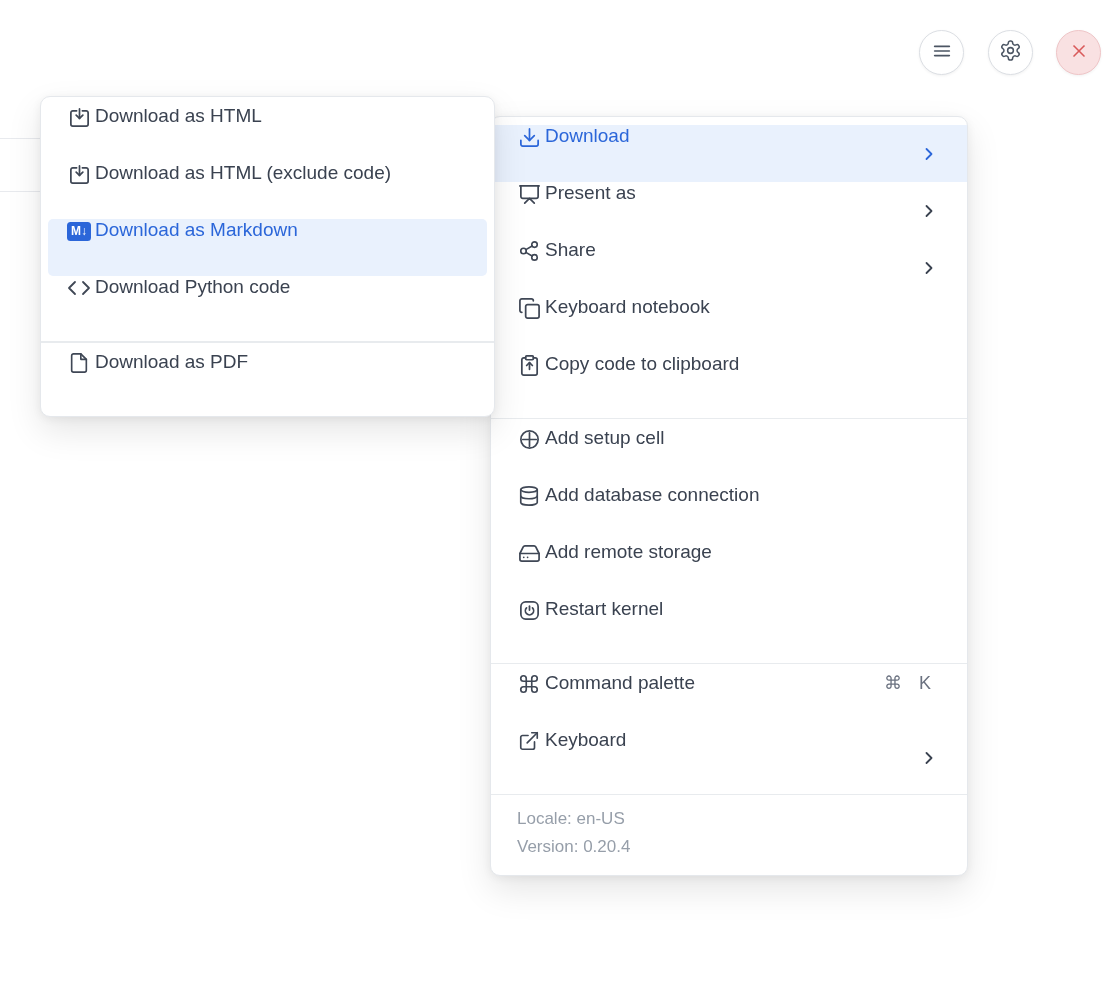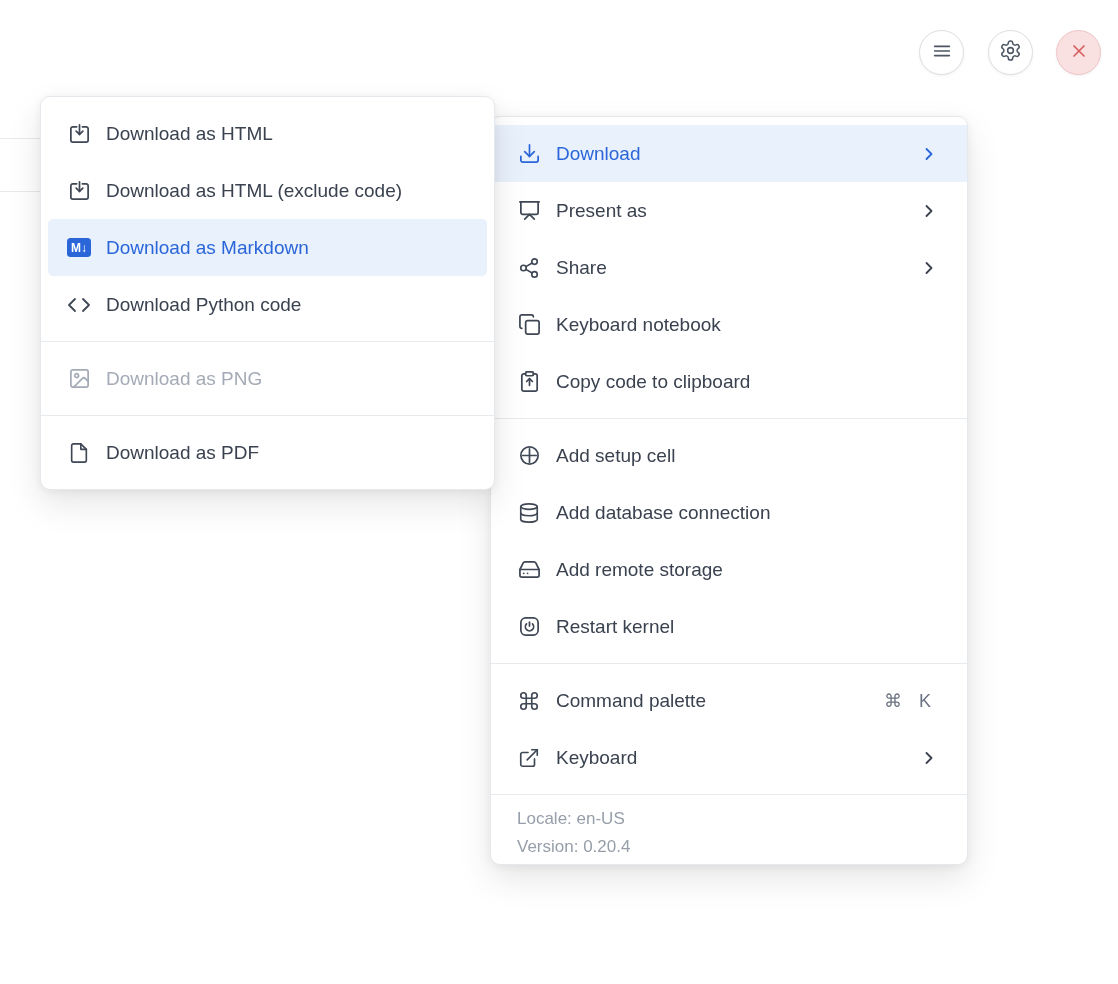--- a/index.html
+++ b/index.html
@@ -19,41 +19,41 @@
 
   
   .menu-panel { position:absolute; background:#fff; border:1px solid #e5e8ec; border-radius:10px;
     box-shadow:0 14px 34px rgba(0,0,0,.10), 0 2px 10px rgba(0,0,0,.06); overflow:hidden; box-sizing:border-box; }
   .main-menu { left:490px; top:88px; width:478px; z-index:5;margin-top:28px; }
   .sub-menu  { left:40px;  top:96px; width:455px; z-index:10; }
 
   .menu-section { padding:8px 0; }
   .separator { height:1px; background:#e8ebee; }
 
-  .menu-item { display:flex; align-items:center; height:57px; padding:0 30px 0 26px;
-    font-size:19px; color:#3a4250; gap:15px; cursor:pointer; }
+  .menu-item { display:flex; height:57px; padding:0 30px 0 26px;
+    font-size:19px; color:#3a4250; gap:4px; cursor:pointer; }
   .mi-icon { width:24px; height:24px; flex:0 0 24px; display:flex; align-items:center; justify-content:center; color:#3f4755; }
   .mi-label { white-space:nowrap; }
   .mi-end { margin-left:auto; display:flex; align-items:center; color:#3a4250; }
   .shortcut { margin-left:auto; font-size:18px; color:#6b7280; letter-spacing:6px; white-space:nowrap; }
 
   .highlight { background:#e9f1fd; color:#2b66d9; }
   .highlight .mi-icon, .highlight .mi-end { color:#2b66d9; }
 
   .sub-highlight { background:#e9f1fd; color:#2b66d9; margin:0 7px; border-radius:5px;
     padding:0 15px 0 19px; }
   .sub-highlight .mi-icon { color:#2b66d9; }
 
   .disabled { color:#a4abb6; cursor:default; }
   .disabled .mi-icon { color:#a4abb6; }
 
   .md-badge { width:26px; height:19px; background:#2b66d9; color:#fff; border-radius:3.5px;
     font-size:12px; font-weight:bold; display:flex; align-items:center; justify-content:center; line-height:1; }
 
-  .menu-footer { padding:10px 26px 3px; color:#969ea9; font-size:17px; line-height:28px; }
+  .menu-footer { padding:10px 26px 14px; color:#969ea9; font-size:17px; line-height:28px; }
 
   svg.ic { stroke:currentColor; fill:none; stroke-width:1.8; stroke-linecap:round; stroke-linejoin:round; }
 </style>
 </head>
 <body>
 
 <div class="canvas">
 
   <div class="cell-fragment"></div>
 
@@ -285,32 +285,20 @@
               <polyline points="16 18 22 12 16 6"></polyline>
               <polyline points="8 6 2 12 8 18"></polyline>
             </svg>
         </span>
         <span class="mi-label">Download Python code</span>
       </div>
     </div>
 
     <div class="separator"></div>
 
-    <div class="menu-section">
-      <div class="menu-item disabled">
-        <span class="mi-icon">
-          <svg class="ic" width="23" height="23" viewBox="0 0 24 24">
-              <rect x="3" y="3" width="18" height="18" rx="2"></rect>
-              <circle cx="9" cy="9" r="2"></circle>
-              <path d="m21 15-3.1-3.1a2 2 0 0 0-2.8 0L6 21"></path>
-            </svg>
-        </span>
-        <span class="mi-label">Download as PNG</span>
-      </div>
-    </div>
 
     <div class="separator"></div>
 
     <div class="menu-section">
       <div class="menu-item">
         <span class="mi-icon">
           <svg class="ic" width="22" height="22" viewBox="0 0 24 24">
               <path d="M14 2H6a2 2 0 0 0-2 2v16a2 2 0 0 0 2 2h12a2 2 0 0 0 2-2V8z"></path>
               <path d="M14 2v6h6"></path>
             </svg>

